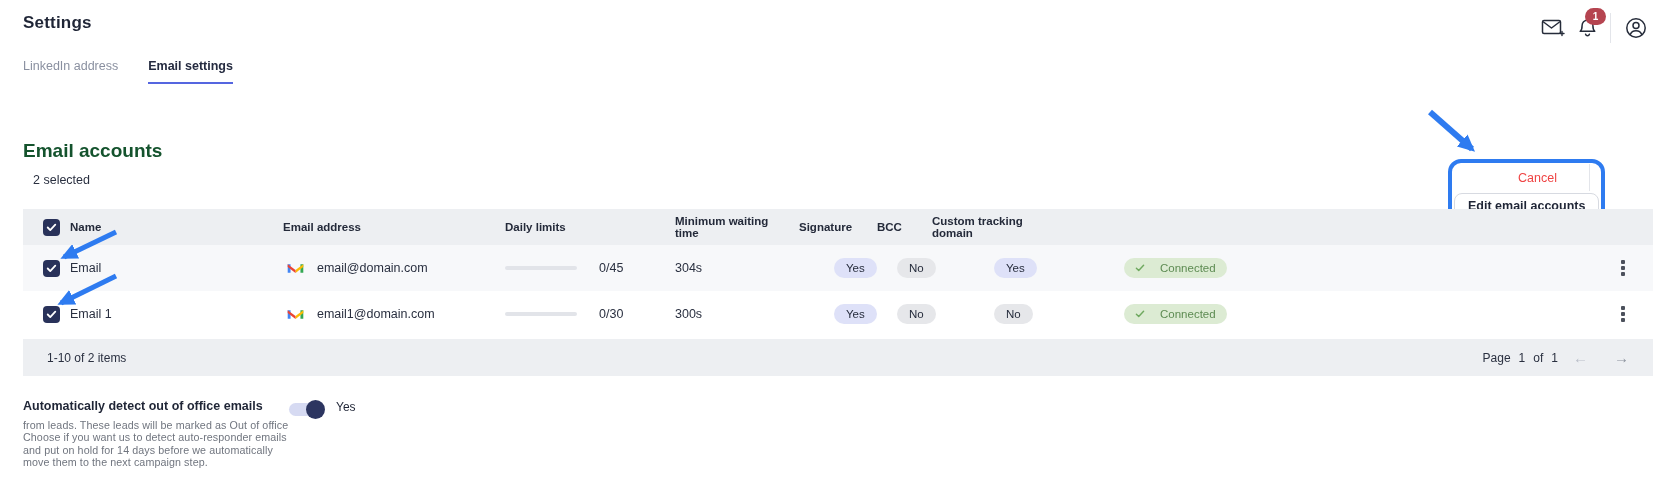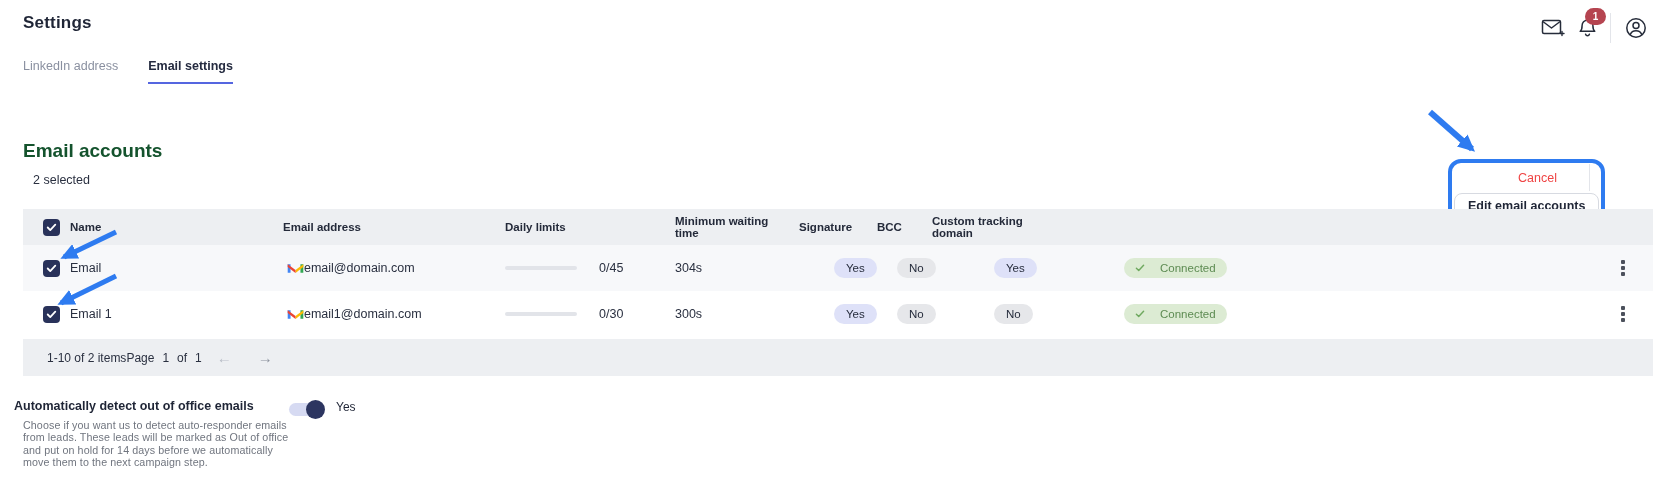--- a/index.html
+++ b/index.html
@@ -50,21 +50,21 @@
   .trow{height:46px;font-size:12.5px;color:#2a3040}
   .trow:nth-of-type(odd){background:#f7f8fa}
   .cell-check{padding-left:20px}
   .cell-sig{padding-left:12px}
 
   .checkbox{
     display:inline-flex;align-items:center;justify-content:center;
     width:17px;height:17px;border-radius:4px;background:#29325a;cursor:pointer;
   }
   .name-cell{font-size:12.5px}
-  .email-cell{display:flex;align-items:center;gap:0;padding-left:4px}
+  .email-cell{display:flex;align-items:center;gap:13px;padding-left:4px}
   .daily-cell{display:flex;align-items:center;gap:22px}
   .pbar{width:72px;height:4px;border-radius:2px;background:#e2e4e9}
 
   .pill{
     display:inline-block;padding:4px 12px;border-radius:12px;
     font-size:11.5px;color:#262c3c;white-space:nowrap;
   }
   .pill-indigo{background:#dee1f8}
   .pill-gray{background:#e6e7ea}
   .pill-sig{margin-left:35px}
@@ -73,31 +73,31 @@
   .status-pill{
     margin-left:72px;display:inline-flex;align-items:center;gap:15px;
     background:#dcebd3;color:#5d8b52;padding:4px 11px;border-radius:12px;font-size:11.5px;white-space:nowrap;
   }
   .kebab{display:flex;flex-direction:column;gap:2.5px;align-items:center;justify-self:center;cursor:pointer;padding:4px}
   .kebab span{width:3.5px;height:3.5px;background:#4c515c;border-radius:1px}
 
   
   .pagination{
     margin-top:2px;height:37px;background:#edeff2;display:flex;align-items:center;
-    font-size:12px;color:#2a3040;
+    justify-content:space-between;font-size:12px;color:#2a3040;
   }
   .pagination-left{padding-left:24px}
   .pagination-right{display:flex;align-items:center;padding-right:24px}
   .page-info{display:flex;gap:8px;margin-right:15px}
   .pg-arrow{font-size:15px;line-height:1;cursor:pointer}
   .pg-prev{color:#b9bec8;margin-right:26px}
   .pg-next{color:#8d939e}
 
   
-  .ooo-label{left:14px;top:399px;font-size:12.5px;font-weight:700;color:#1f2536}
+  .ooo-label{left:23px;top:399px;font-size:12.5px;font-weight:700;color:#1f2536}
   .toggle{left:289px;top:403px;width:34px;height:13px;border-radius:7px;background:#d6daf2;cursor:pointer}
   .toggle .knob{position:absolute;right:-2px;top:-3px;width:19px;height:19px;border-radius:50%;background:#2c3560}
   .toggle-label{left:336px;top:400px;font-size:12px;color:#1f2536}
   .ooo-desc{left:23px;top:419px;font-size:10.7px;line-height:12.4px;color:#70757f;letter-spacing:.1px}
   .ooo-desc div{white-space:nowrap}
 
   svg{display:block}
 </style>
 </head>
 <body>
@@ -274,22 +274,22 @@
     </div>
   </div>
 </div>
 
 <div class="abs ooo-label">Automatically detect out of office emails</div>
 <div class="abs toggle">
     <div class="knob"></div>
   </div>
 <div class="abs toggle-label">Yes</div>
 <div class="abs ooo-desc">
+    <div>from leads. These leads will be marked as Out of office</div>
     <div>Choose if you want us to detect auto-responder emails</div>
-    <div>from leads. These leads will be marked as Out of office</div>
     <div>and put on hold for 14 days before we automatically</div>
     <div>move them to the next campaign step.</div>
   </div>
 
 <svg class="abs" style="left:48px;top:226px" width="80" height="44">
   <defs>
     <marker id="ah1" markerUnits="userSpaceOnUse" markerWidth="18" markerHeight="16" refX="13" refY="8" orient="auto">
       <path d="M0,0 L17,8 L0,16 Z" fill="#2e7bf0"></path>
     </marker>
   </defs>

